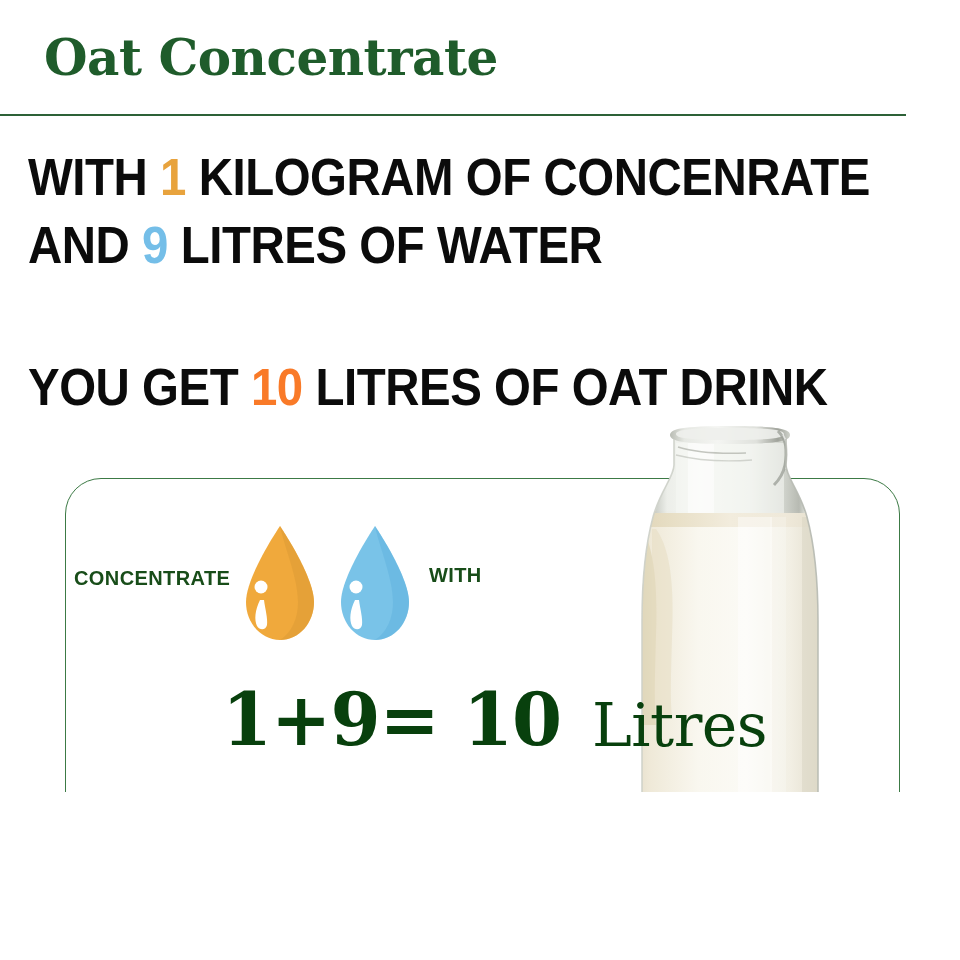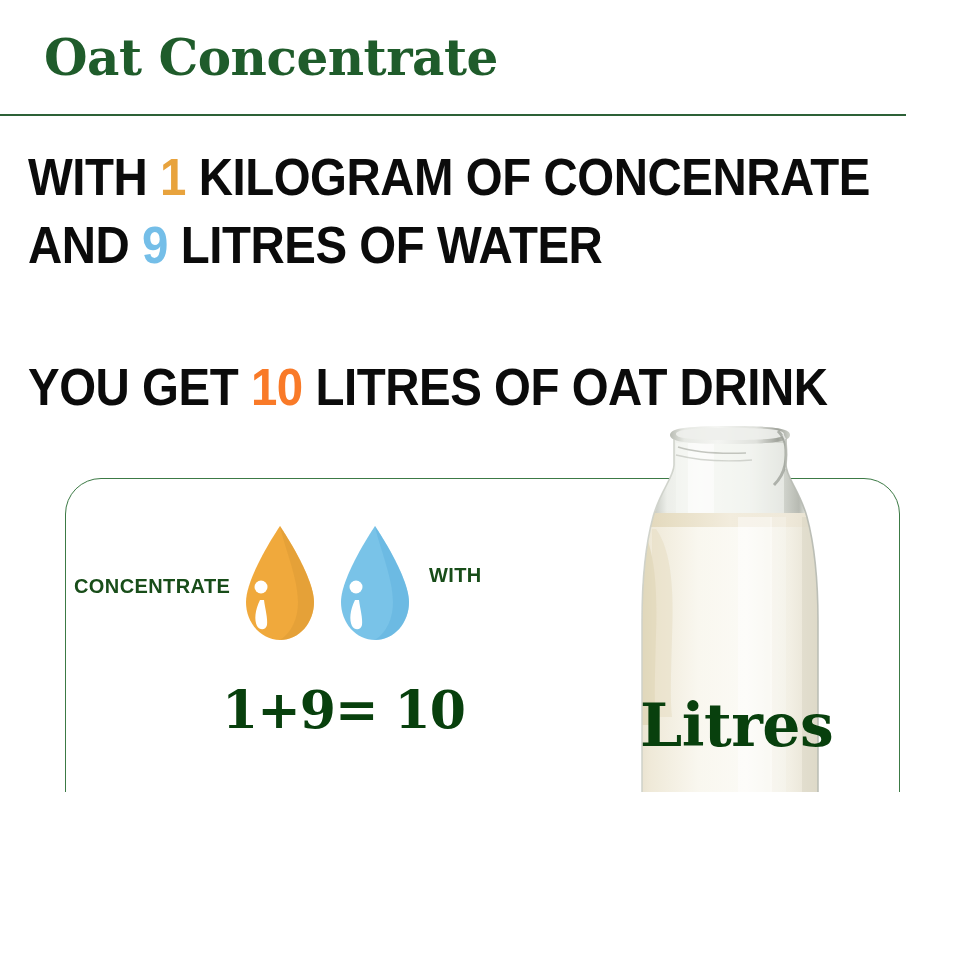--- a/index.html
+++ b/index.html
@@ -99,49 +99,48 @@
 
   .drop-label {
     position: absolute;
     font-family: "Liberation Sans", sans-serif;
     font-weight: 700;
     font-size: 20px;
     letter-spacing: 0.4px;
     color: #184d19;
     white-space: nowrap;
   }
-  #label-concentrate { left: 74px; top: 567px; margin-top: 8px; }
+  #label-concentrate { left: 74px; top: 567px; }
   #label-water { left: 429px; top: 564px; }
 
   
   .equation {
     position: absolute;
     left: 222px;
     top: 684px;
     font-family: "DejaVu Serif", "Liberation Serif", serif;
     font-weight: 700;
-    font-size: 52px;
+    font-size: 72px;
     letter-spacing: -1px;
     color: #08400d;
     white-space: nowrap;
     line-height: 1;
   }
   .unit {
     position: absolute;
     left: 592px;
     top: 695px;
     font-family: "DejaVu Serif", "Liberation Serif", serif;
-    font-weight: 700;
+    font-weight: 400;
     font-size: 60px;
     letter-spacing: -0.5px;
     color: #08400d;
     white-space: nowrap;
     line-height: 1;
     z-index: 6;
-    margin-left: 48px;
   }
 
   
   .bottle {
     position: absolute;
     left: 620px;
     top: 425px;
     width: 220px;
     height: 480px;
     z-index: 4;

